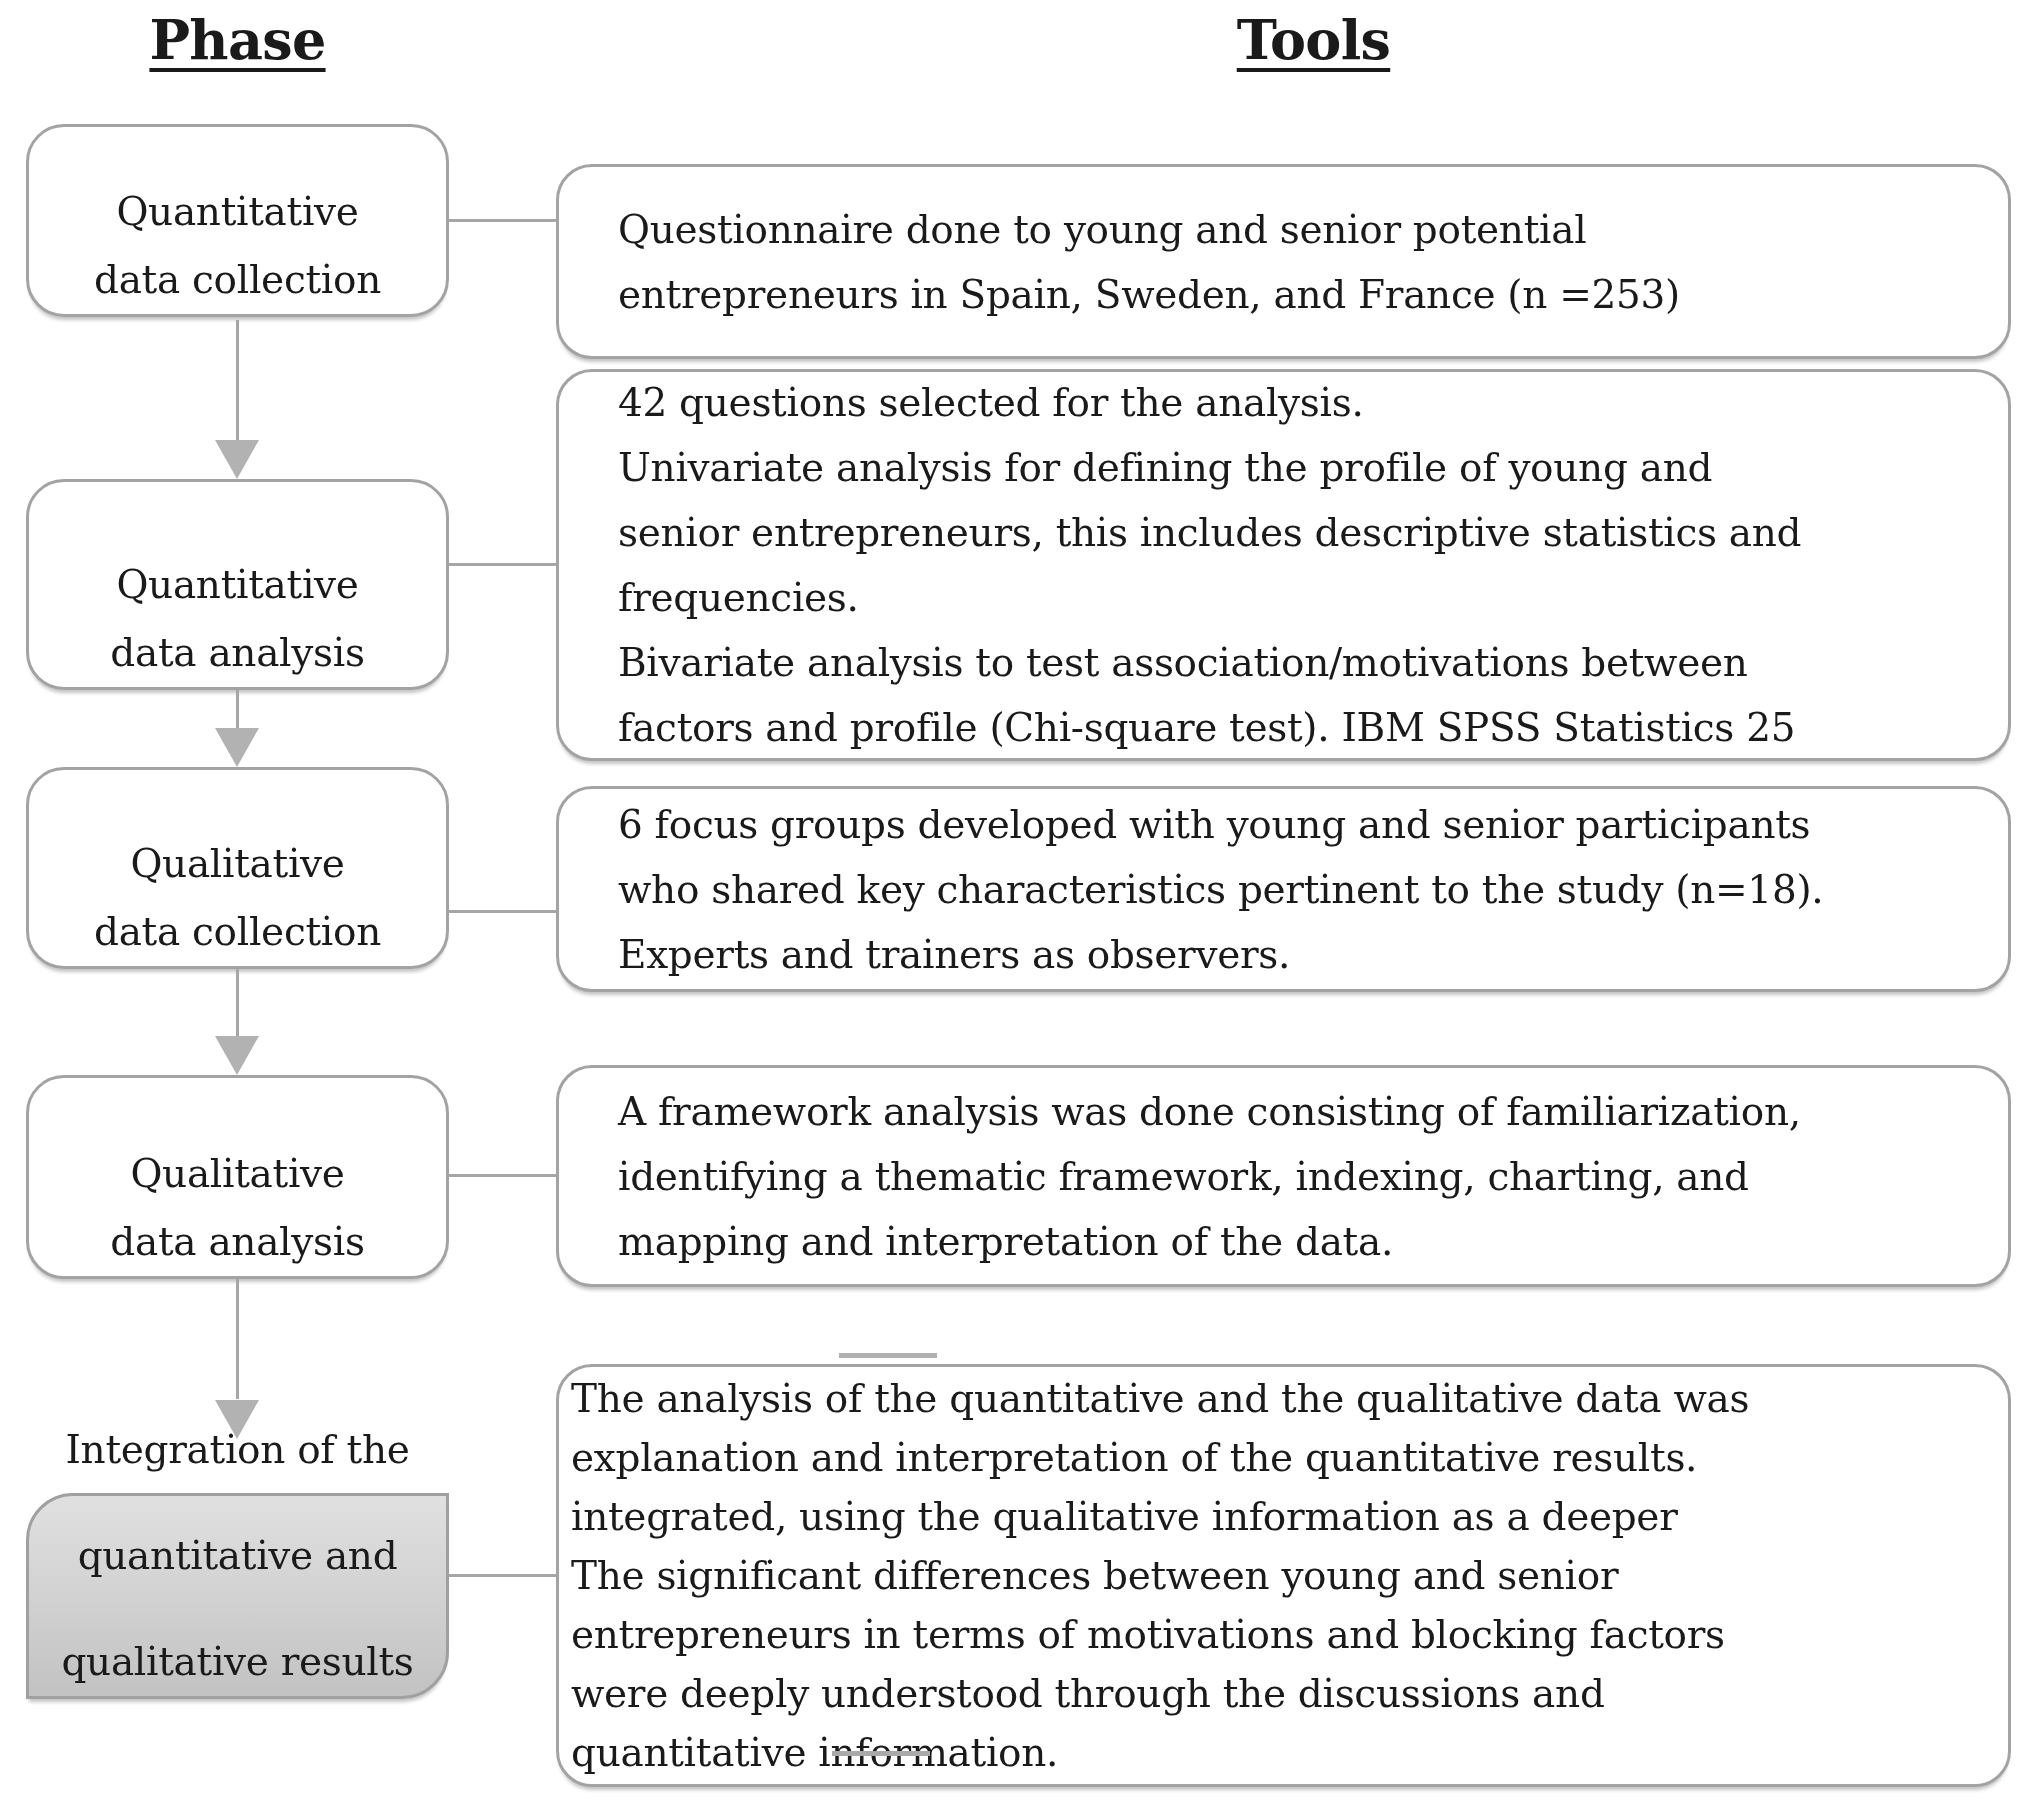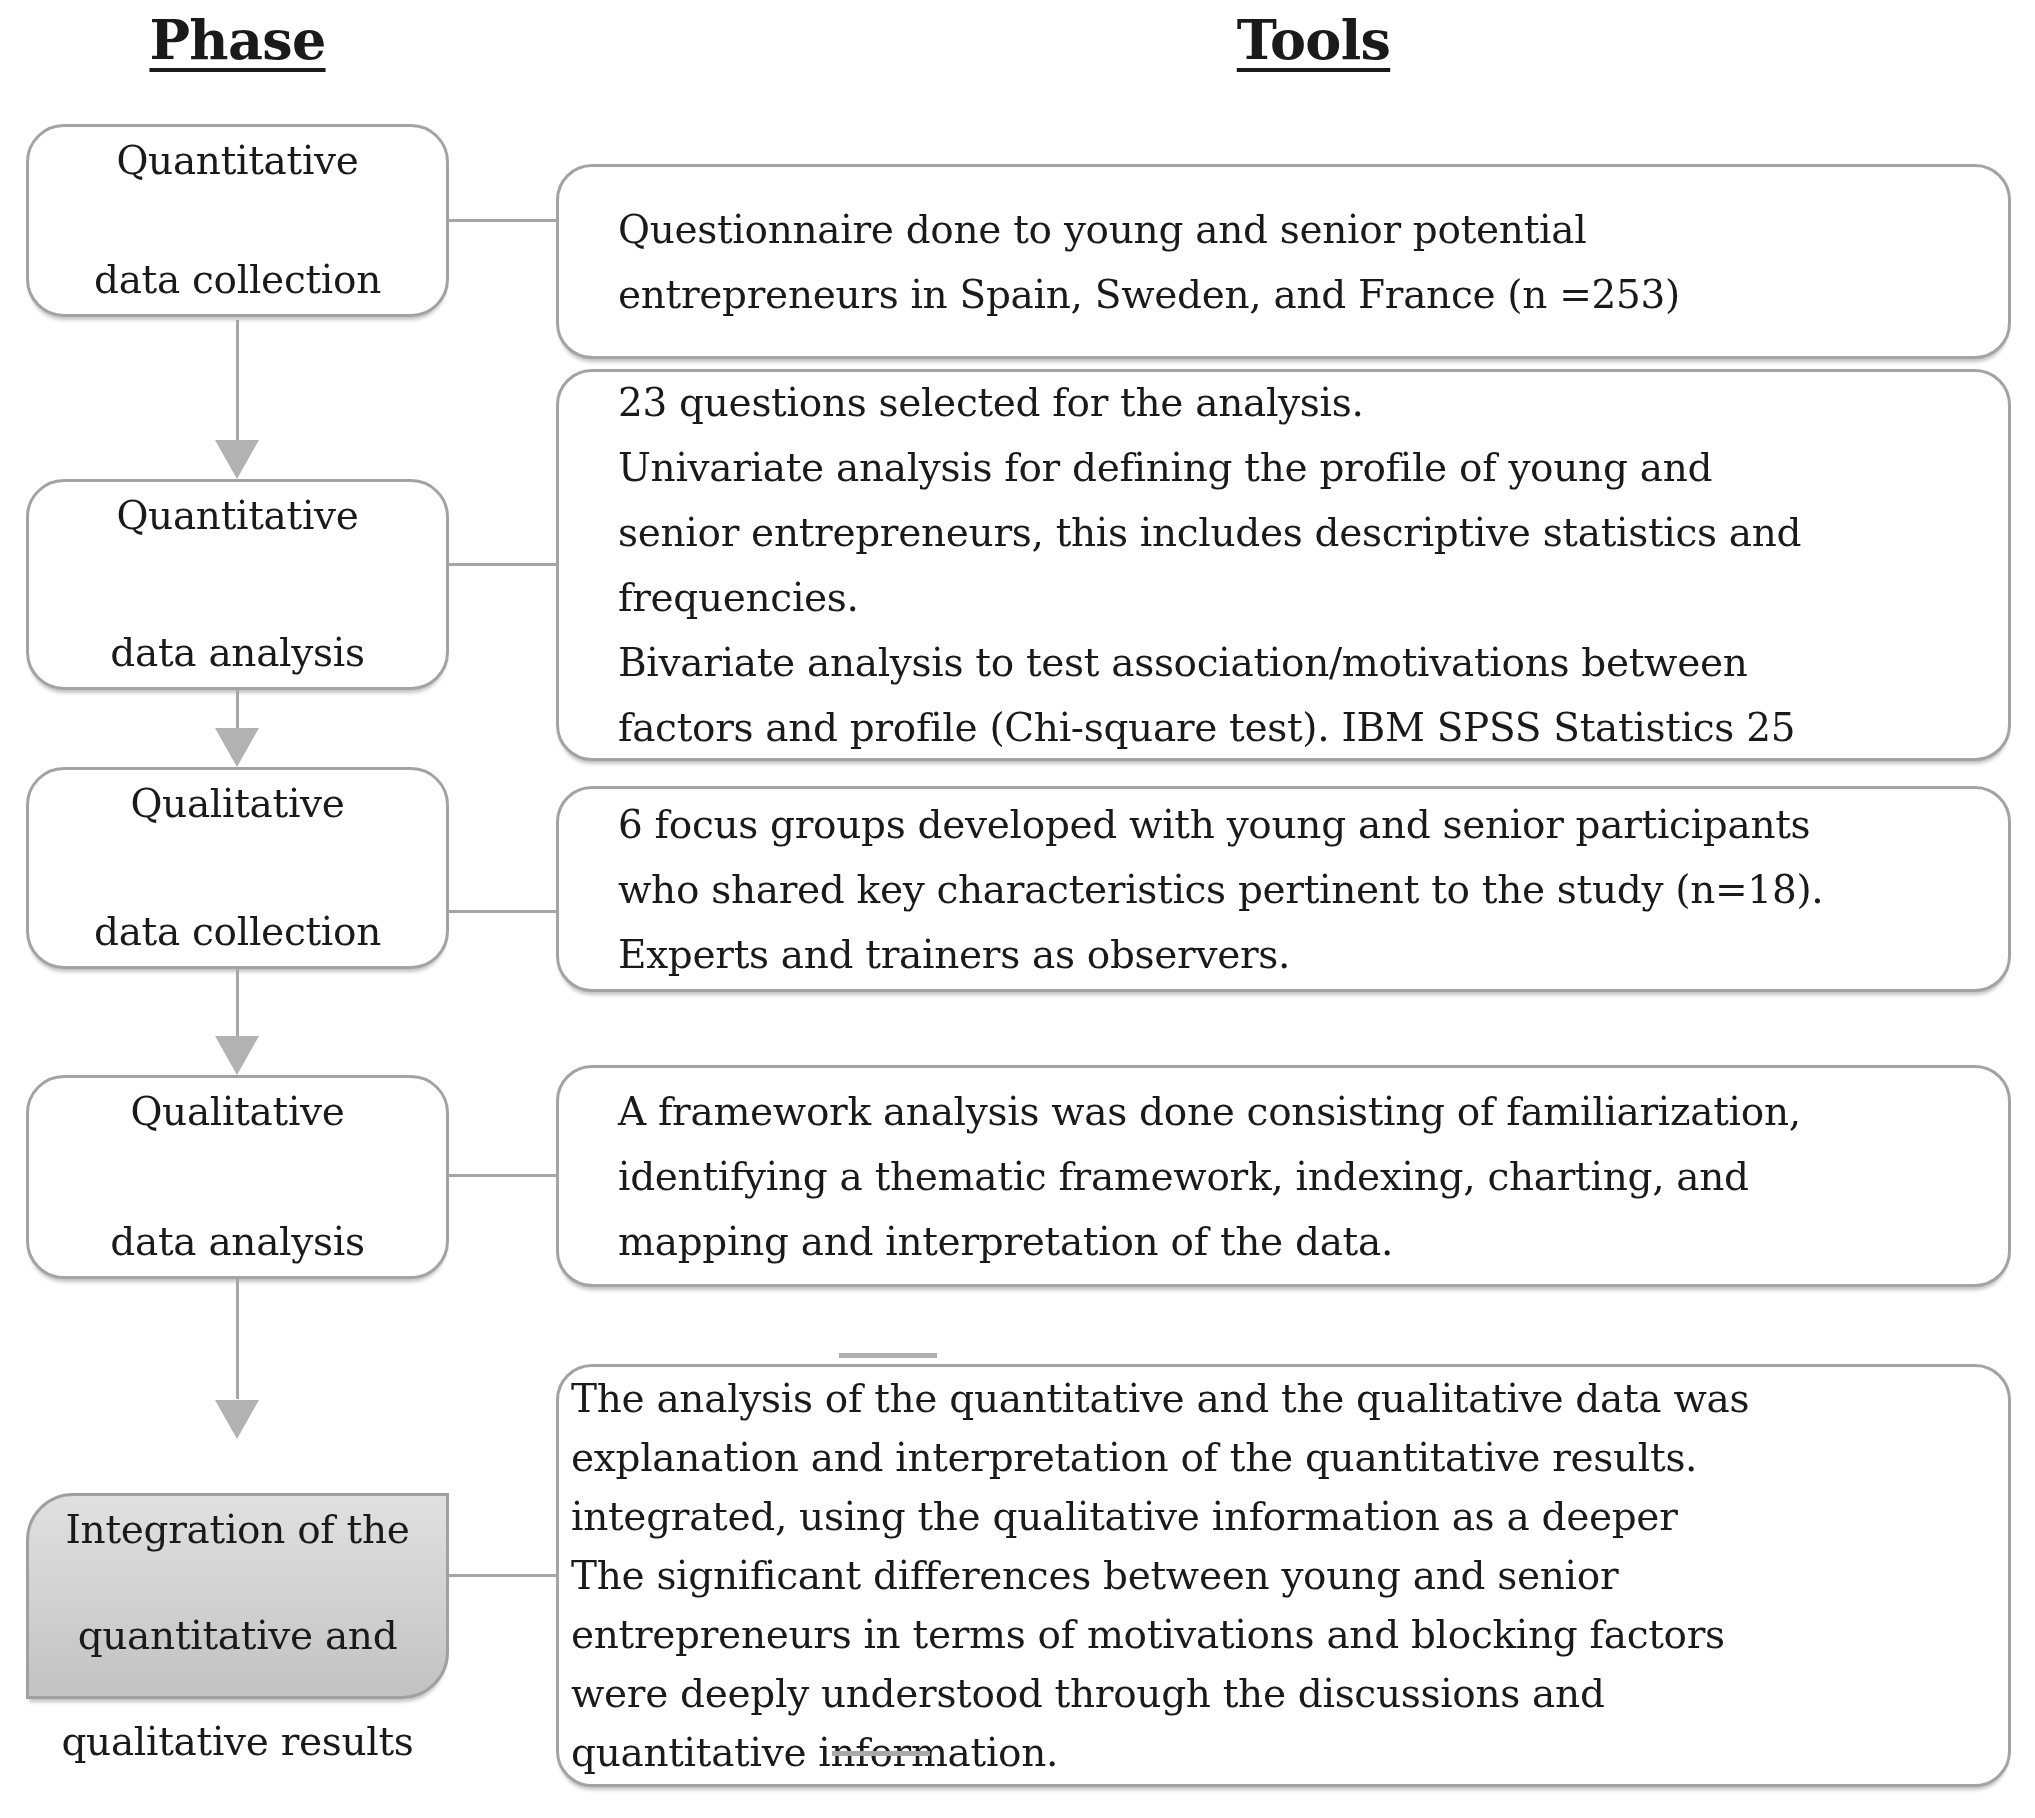--- a/index.html
+++ b/index.html
@@ -9,21 +9,21 @@
     --border:#a3a3a3;--line:#a6a6a6;--arrow:#b2b2b2;
   }
   .col-header{
     position:absolute;font-weight:bold;font-size:54px;text-align:center;
     text-decoration:underline;text-decoration-thickness:3.9px;text-underline-offset:9px;
     letter-spacing:-0.7px;
   }
   .pbox{
     position:absolute;left:26px;width:423px;box-sizing:border-box;
     border:3.9px solid var(--border);border-radius:38px;background:#ffffff;
-    display:flex;flex-direction:column;justify-content:space-between;align-items:center;
+    display:flex;flex-direction:column;justify-content:flex-end;align-items:center;
     font-size:39px;line-height:68px;letter-spacing:-0.3px;
     box-shadow:0 5.9px 3.9px -3.3px #c4c4c4;
   }
   .pbox span{display:block;text-align:center;white-space:nowrap;}
   .pbox.integration{
     background:linear-gradient(180deg,#e0e0e0 0%,#d2d2d2 50%,#c2c2c2 100%);
     border-radius:47px 0 47px 0;border-color:#a0a0a0;
   }
   .tbox{
     position:absolute;left:556px;width:1455px;box-sizing:border-box;
@@ -91,21 +91,21 @@
   <div class="hline" style="left:449px;top:910px;width:107px;"></div>
   <div class="hline" style="left:449px;top:1174px;width:107px;"></div>
   <div class="hline" style="left:449px;top:1574px;width:107px;"></div>
 
   <div class="tbox" style="top:124px;height:195px;margin-top:40px;">
     <span>Questionnaire done to young and senior potential</span>
     <span>entrepreneurs in Spain, Sweden, and France (n =253)</span>
   </div>
 
   <div class="tbox" style="top:369px;height:392px;">
-    <span>23 questions selected for the analysis.</span>
+    <span>42 questions selected for the analysis.</span>
     <span>Univariate analysis for defining the profile of young and</span>
     <span>senior entrepreneurs, this includes descriptive statistics and</span>
     <span>frequencies.</span>
     <span>Bivariate analysis to test association/motivations between</span>
     <span>factors and profile (Chi-square test). IBM SPSS Statistics 25</span>
   </div>
 
   <div class="tbox" style="top:786px;height:206px;">
     <span>6 focus groups developed with young and senior participants</span>
     <span>who shared key characteristics pertinent to the study (n=18).</span>

